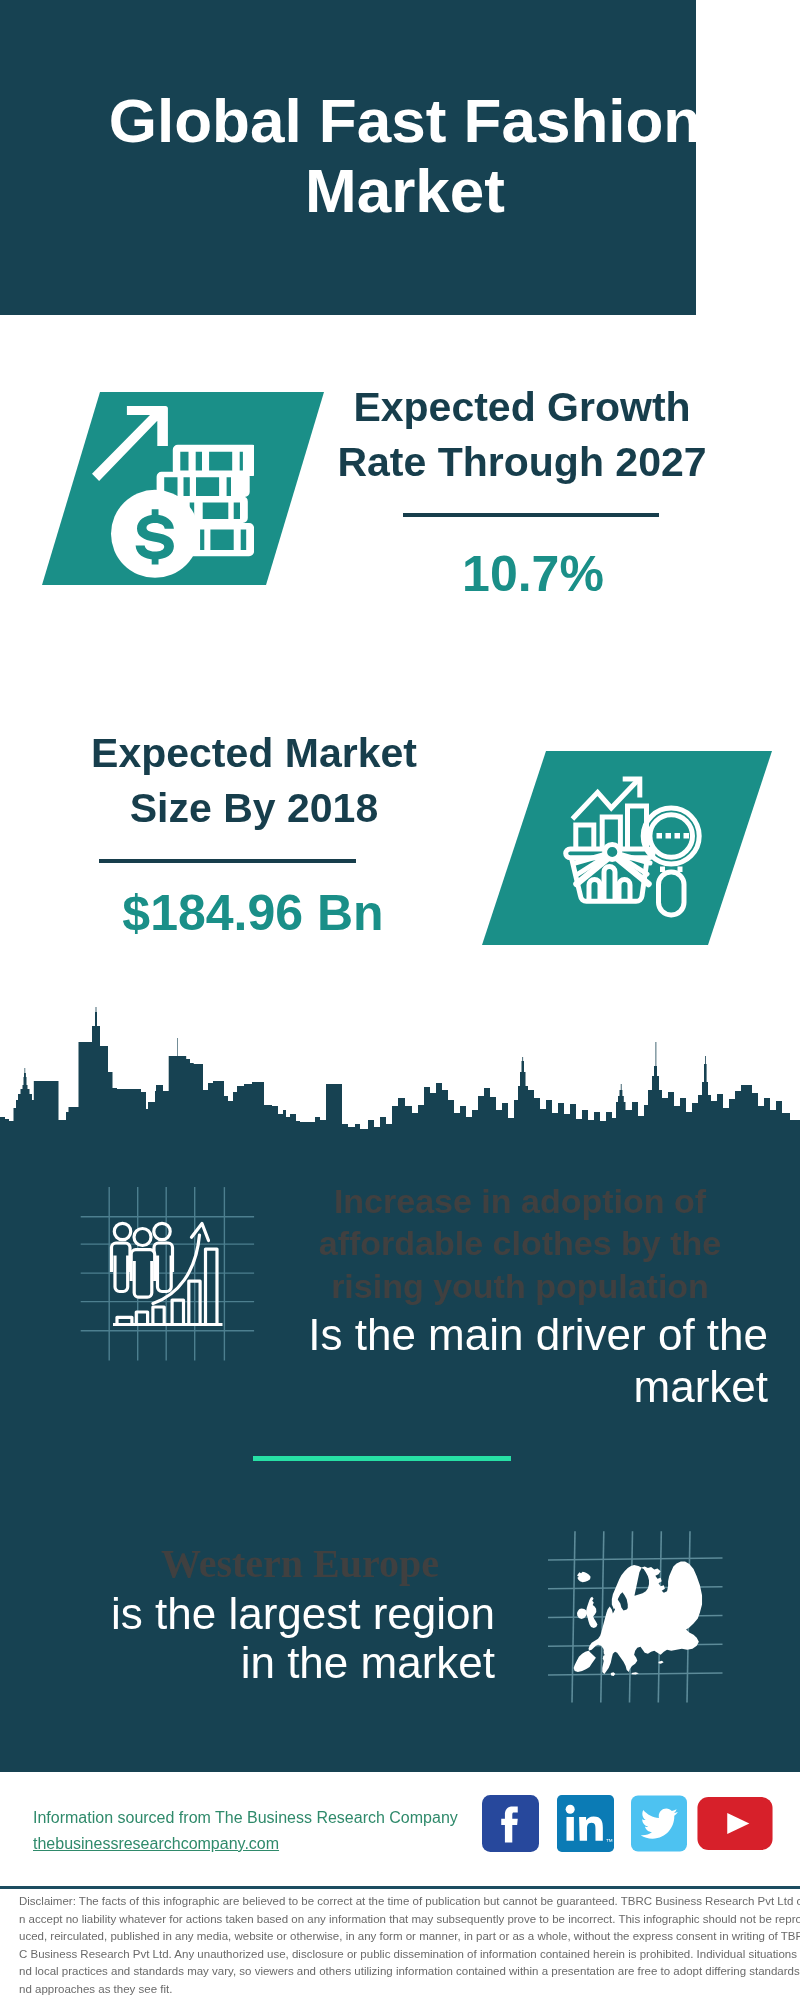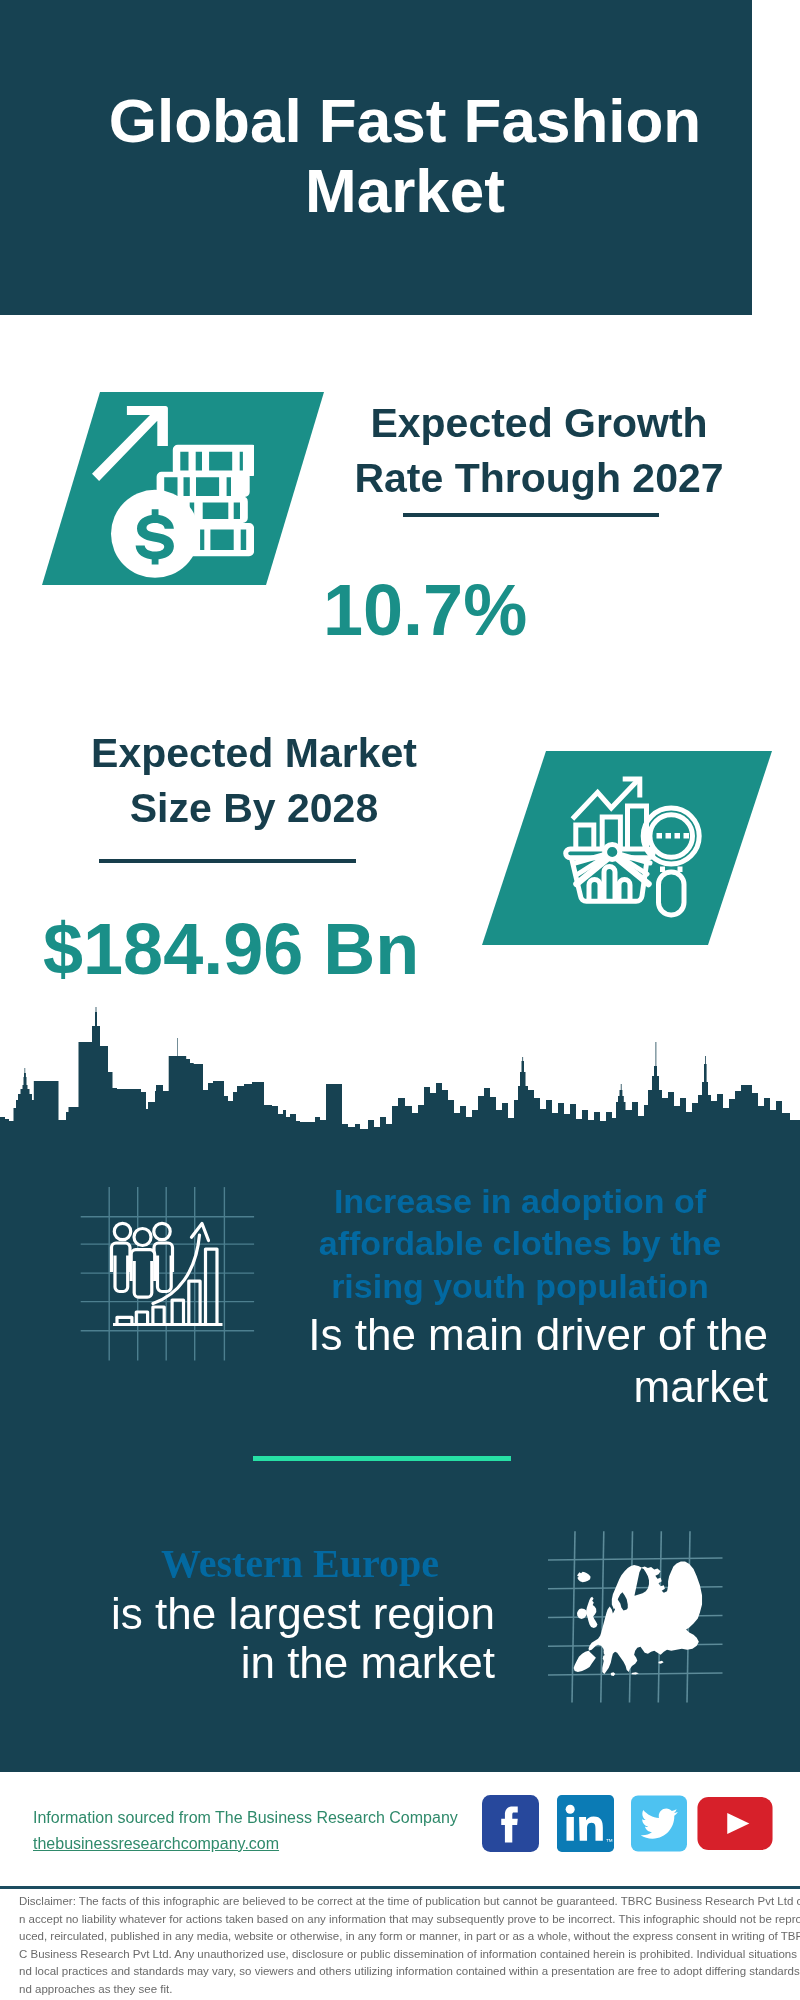--- a/index.html
+++ b/index.html
@@ -1,53 +1,53 @@
 <!DOCTYPE html>
 <html><head>
 <meta charset="utf-8">
 <style>
   * { margin:0; padding:0; box-sizing:border-box; }
   html,body { width:800px; height:2000px; }
   body { font-family:"Liberation Sans", sans-serif; background:#ffffff; overflow:hidden; }
   .page { position:relative; width:800px; height:2000px; background:#fff; }
 
   
-  .header { position:absolute; left:0; top:0; width:752px; height:315px; background:#174252; }
+  .header { position:absolute; left:0; top:0; width:696px; height:315px; background:#174252; }
   .header .title { position:absolute; left:5px; top:86px; width:800px; text-align:center;
      color:#ffffff; font-size:62px; font-weight:bold; line-height:70px; }
 
   
   .para { position:absolute; background:#1a8f88; }
   .para1 { left:42px; top:392px; width:282px; height:193px;
            clip-path:polygon(58px 0, 282px 0, 224px 193px, 0 193px); }
   .para2 { left:482px; top:751px; width:290px; height:194px;
            clip-path:polygon(64px 0, 290px 0, 226px 194px, 0 194px); }
   .ic { position:absolute; }
   .ic1 { left:50.3px; top:13.6px; width:162px; height:172px; }
   .ic2 { left:81px; top:25px; width:142px; height:142px; }
   .stat-label { position:absolute; color:#173e4c; font-weight:bold; font-size:41px; line-height:55px; text-align:center; }
-  .lbl1 { left:329px; top:380px; width:420px;margin-top:16px; }
+  .lbl1 { left:312px; top:380px; width:420px; }
   .lbl2 { left:59px; top:726px; width:390px; }
   .rule { position:absolute; height:4px; background:#173e4c; }
   .rule1 { left:403px; top:513px; width:256px; }
   .rule2 { left:99px; top:859px; width:257px; }
-  .stat-value { position:absolute; color:#1a8f88; font-weight:bold; font-size:72px; line-height:84px; text-align:left;margin-top:36px; }
+  .stat-value { position:absolute; color:#1a8f88; font-weight:bold; font-size:50px; line-height:84px; text-align:center; }
   .val1 { left:323px; top:532px; width:420px; }
   .val2 { left:43px; top:871px; width:420px; }
 
   
   .darkband { position:absolute; left:0; top:1140px; width:800px; height:632px; background:#174252; }
   .sky { position:absolute; left:0; top:1000px; width:800px; height:141px; }
   .insight { position:absolute; }
   .ic3 { position:absolute; left:105px; top:1205px; width:130px; height:130px; }
   .grid { position:absolute; }
   .grid1 { left:78px; top:1183px; width:180px; height:182px; }
   .grid2 { left:548px; top:1525px; width:180px; height:182px; }
   .ic4 { position:absolute; left:563px; top:1554px; width:148.6px; height:126px; }
-  .ins-hl { position:absolute; color:#0369a1; font-weight:bold; font-size:34px; line-height:42.3px; text-align:center; }
+  .ins-hl { position:absolute; color:#404040; font-weight:bold; font-size:34px; line-height:42.3px; text-align:center; }
   .ins-body { position:absolute; color:#ffffff; font-weight:normal; font-size:44px; line-height:52px; text-align:right; }
   .hl1 { left:310px; top:1180px; width:420px; }
   .body1 { left:263px; top:1309px; width:505px; }
   .hl2 { left:130px; top:1540px; width:340px; font-size:40px; line-height:48px; white-space:nowrap;font-family:Liberation Serif, serif; }
   .body2 { left:99px; top:1589px; width:396px; font-size:44px; line-height:49px; }
   .mint-rule { position:absolute; left:253px; top:1456px; width:258px; height:5px; background:#27e0a5; }
 
   
 
   .footer { position:absolute; left:0; top:1779px; width:800px; height:107px; background:#ffffff; }
@@ -95,21 +95,21 @@
           <path d="M63.3 108.8 c-10.4 0 -18.3 5.7 -18.3 13.6 c0 7.9 7.1 11.4 16.4 13.0 c8.2 1.3 10.8 2.6 10.8 5.3 c0 3.1 -4.1 4.9 -9.4 4.9 c-5.9 0 -9.7 -2.2 -10.1 -6.0 h-9.1 c0.4 8.5 8.1 13.9 19.4 13.9 c11.0 0 18.9 -5.3 18.9 -13.3 c0 -8.2 -7.1 -11.4 -17.0 -13.1 c-8.0 -1.3 -10.4 -2.6 -10.4 -5.3 c0 -2.8 3.6 -4.8 8.8 -4.8 c5.3 0 8.9 2.2 9.4 5.7 h9.2 c-0.6 -8.1 -7.9 -13.9 -18.6 -13.9 z"></path>
         </g>
       </svg>
     </div>
     <div class="stat-label lbl1">Expected Growth Rate Through 2027</div>
     <div class="rule rule1"></div>
     <div class="stat-value val1">10.7%</div>
   </div>
 
   <div class="stat stat2">
-    <div class="stat-label lbl2">Expected Market Size By 2028</div>
+    <div class="stat-label lbl2">Expected Market Size By 2018</div>
     <div class="rule rule2"></div>
     <div class="stat-value val2">$184.96 Bn</div>
     <div class="para para2">
       <svg class="ic ic2" viewBox="0 0 142 142">
         <g fill="none" stroke="#ffffff" stroke-width="5.0" stroke-linecap="butt" stroke-linejoin="miter">
           <polyline points="9.4,43.0 34.6,16.4 48.3,32.0 74.5,4.5"></polyline>
           <polyline points="59.7,3.0 76.8,3.0 76.8,21.6"></polyline>
           <path d="M12.8 73.5 V49.1 H30.8 V73.5"></path>
           <path d="M39.2 73.5 V41.1 H57.4 V73.5"></path>
           <path d="M64.5 73.5 V30.1 H83.5 V73.5"></path>

